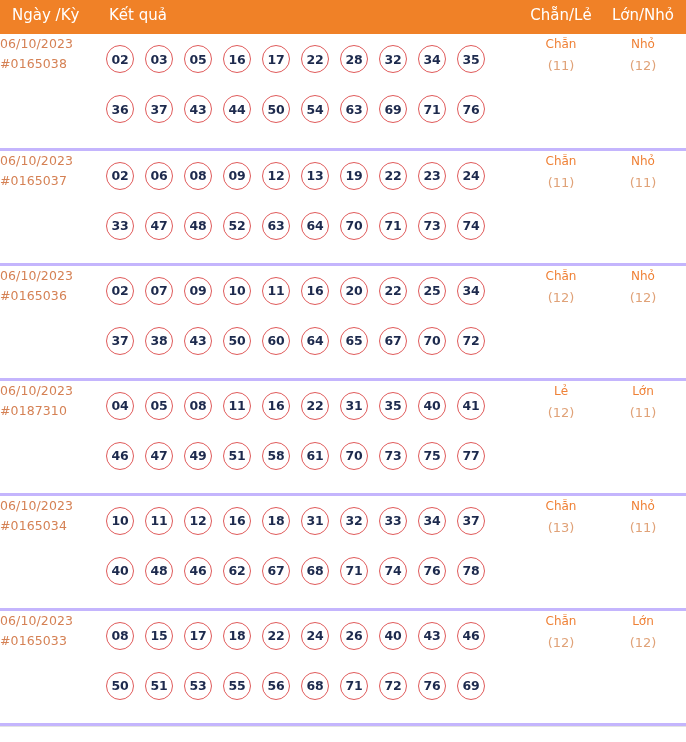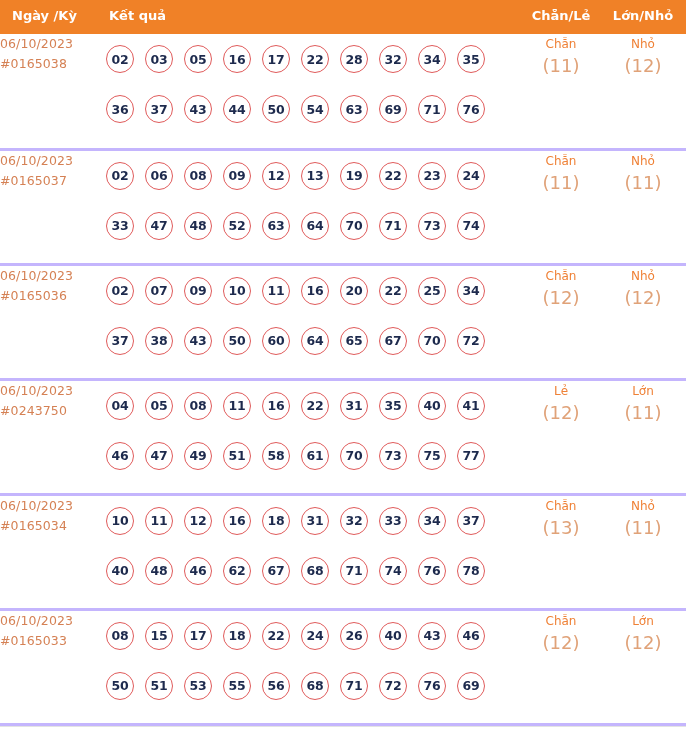--- a/index.html
+++ b/index.html
@@ -21,22 +21,22 @@
     table-layout: fixed;
   }
 
   
   .table-head-row {
     background: #f08127;
     height: 34px;
   }
   .table-head-row th {
     color: #ffffff;
-    font-size: 13px;
-    font-weight: bold;
+    font-size: 15px;
+    font-weight: normal;
     text-align: left;
     padding: 0 0 4px 0;
     vertical-align: middle;
     white-space: nowrap;
   }
   th.col-date   { width: 97px;  padding-left: 12px; }
   th.col-result { width: 425px; padding-left: 12px; }
   th.col-parity { width: 78px;  text-align: center; }
   th.col-size   { width: 86px;  text-align: center; }
 
@@ -93,21 +93,21 @@
   }
   .tag-main {
     display: block;
     color: #ef8136;
     font-size: 12px;
     line-height: 21px;
   }
   .tag-count {
     display: block;
     color: #e0a278;
-    font-size: 18px;
+    font-size: 13px;
     line-height: 21px;
   }
 
   .table-footer-rule {
     width: 686px;
     height: 1px;
     background: #e3e3e3;
   }
 </style>
 </head>
@@ -239,21 +239,21 @@
           <span class="tag-count">(12)</span>
         </td>
         <td class="cell-size">
           <span class="tag-main">Nhỏ</span>
           <span class="tag-count">(12)</span>
         </td>
       </tr>
       <tr class="result-row">
         <td class="cell-date">
           <span class="date-text">06/10/2023</span>
-          <span class="period-text">#0243750</span>
+          <span class="period-text">#0187310</span>
         </td>
         <td class="cell-result">
           <div class="ball-row">
             <span class="ball">04</span>
             <span class="ball">05</span>
             <span class="ball">08</span>
             <span class="ball">11</span>
             <span class="ball">16</span>
             <span class="ball">22</span>
             <span class="ball">31</span>

